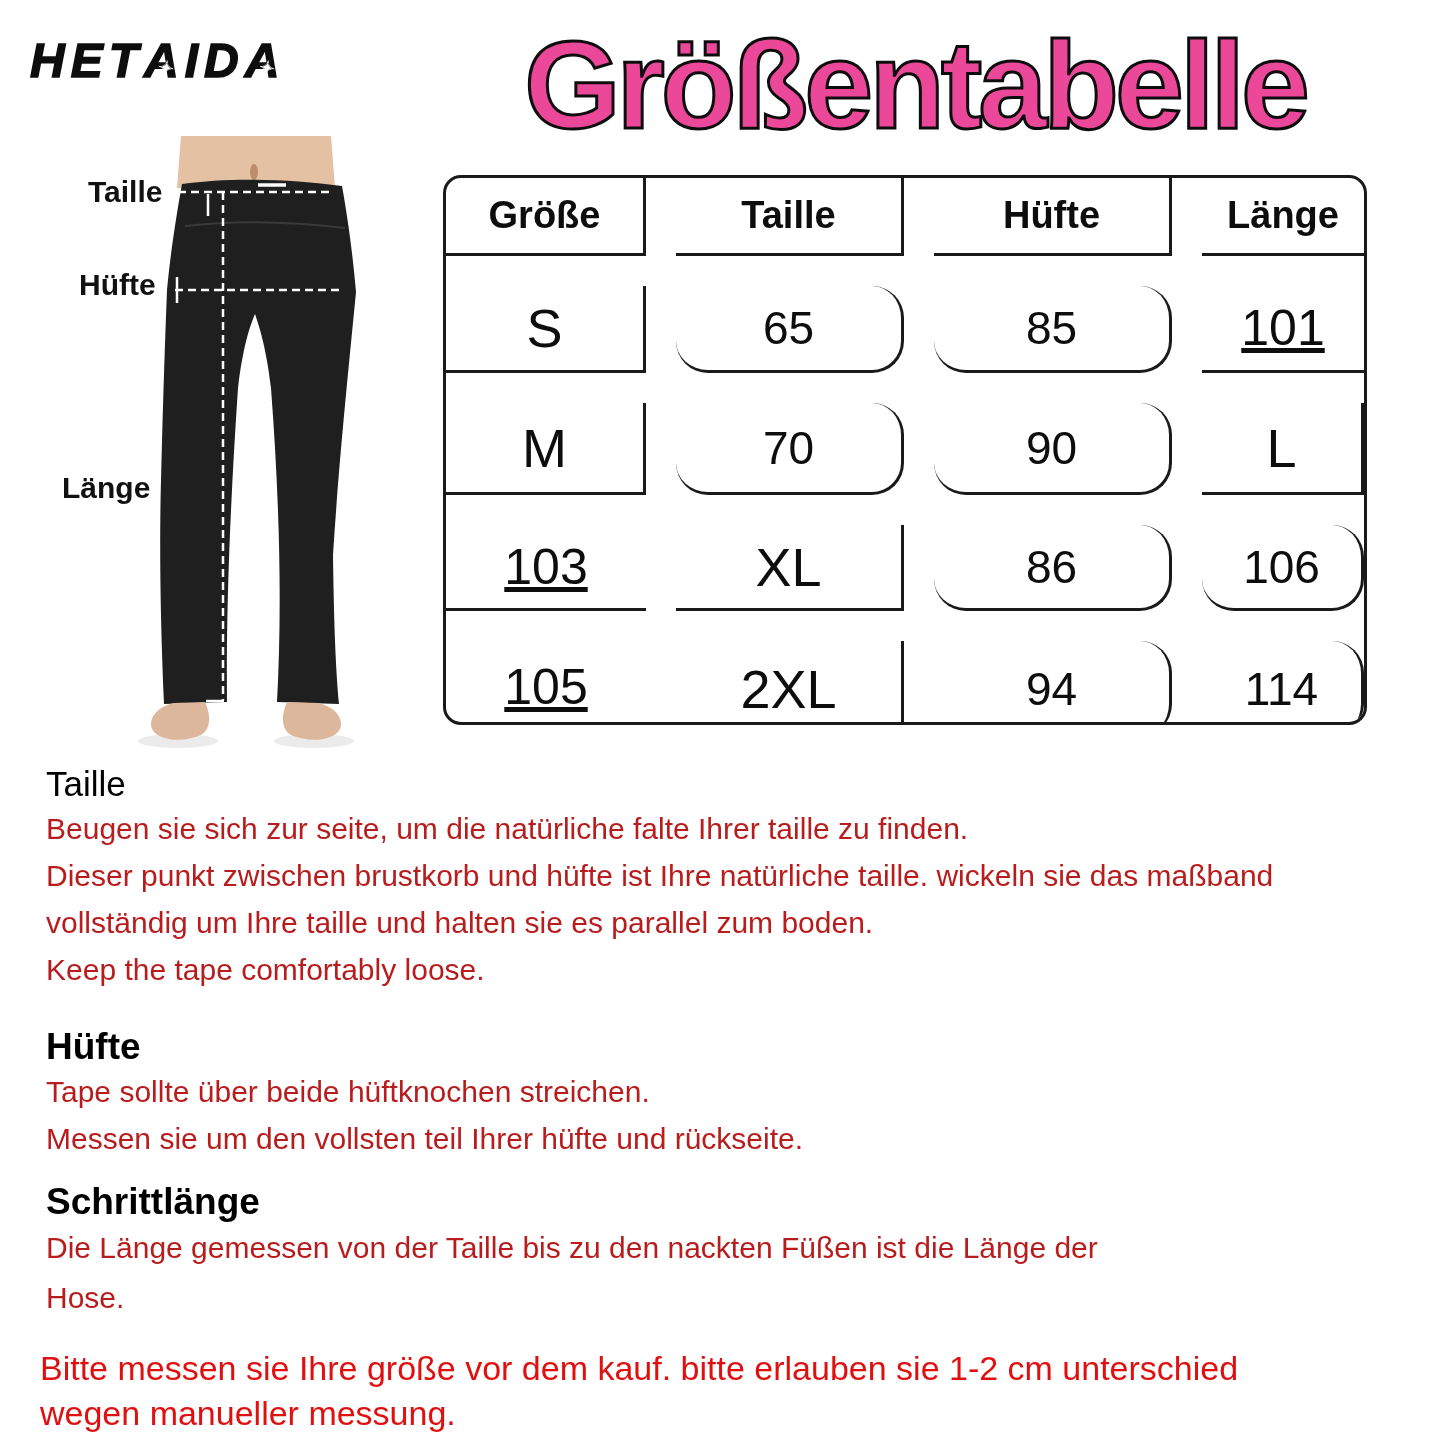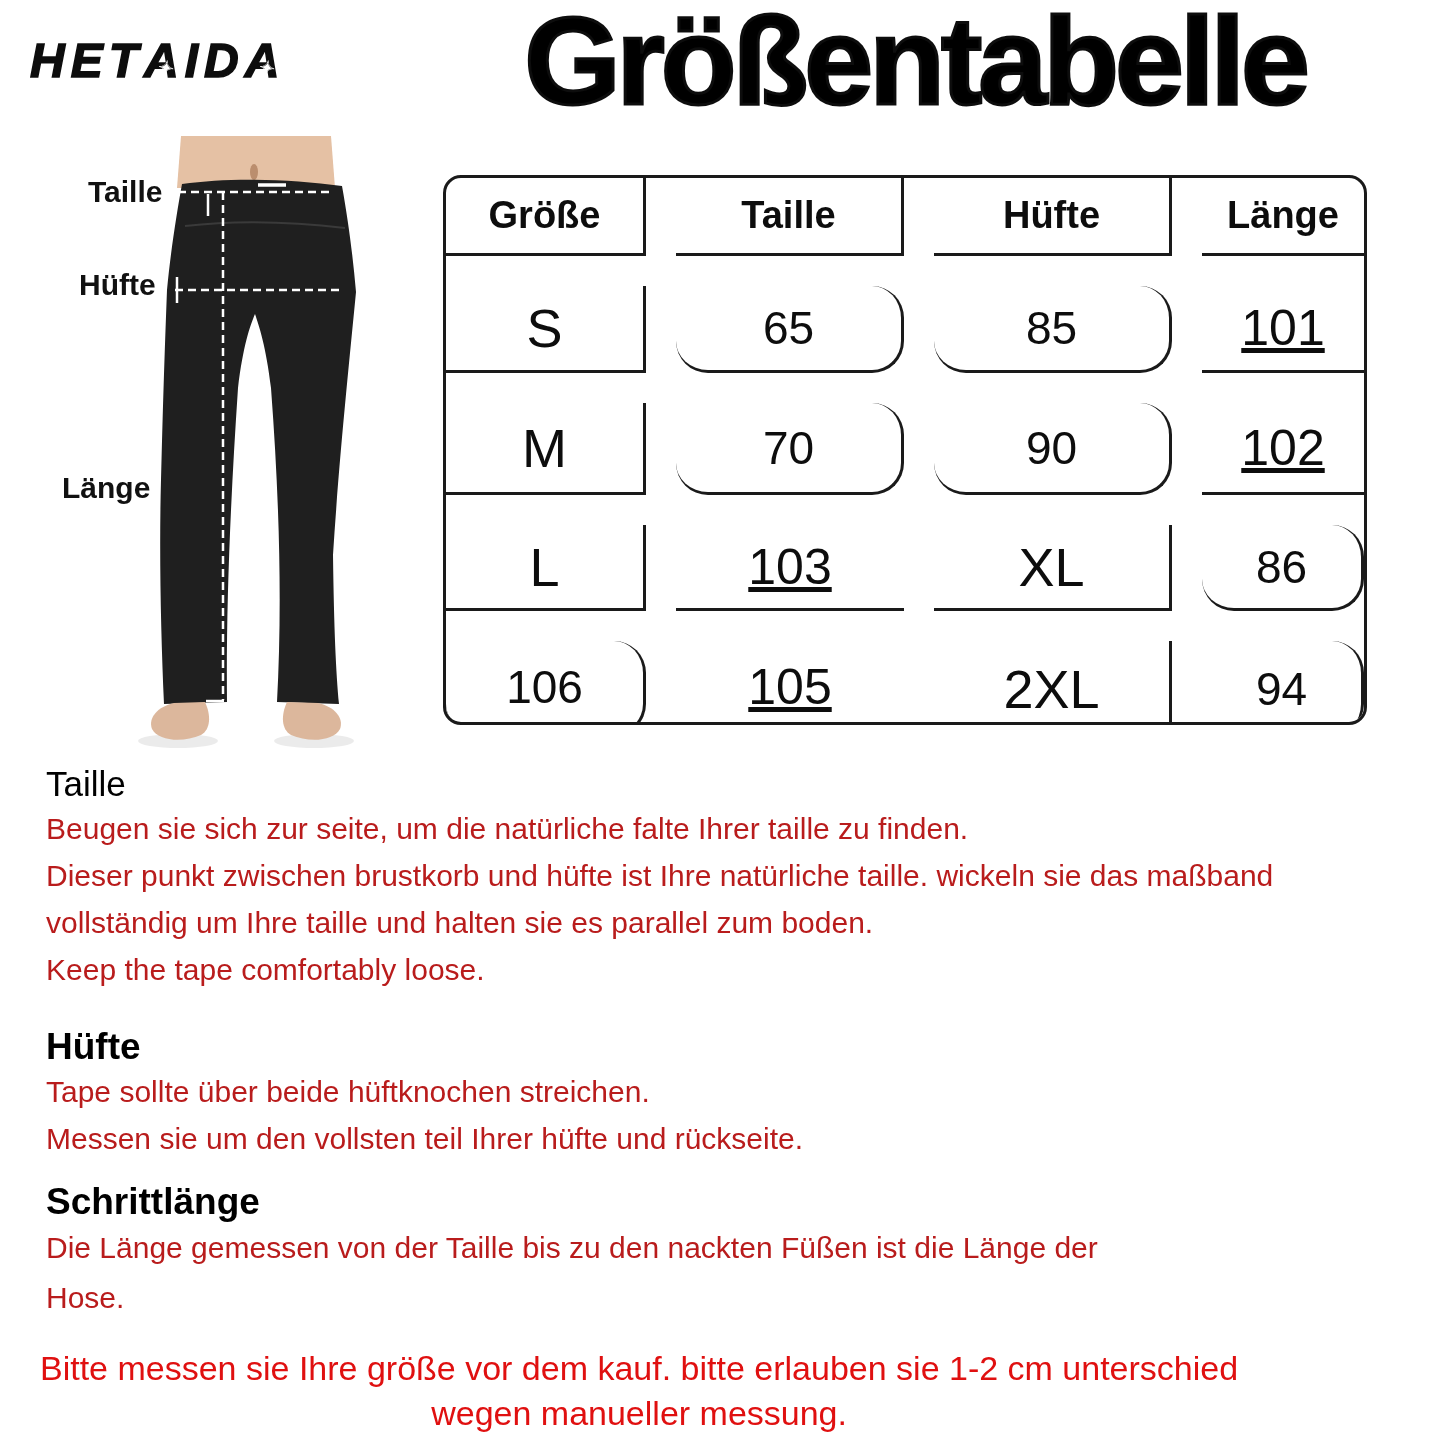--- a/index.html
+++ b/index.html
@@ -18,23 +18,23 @@
   }
   .logo .seg{display:inline-block;position:relative;}
   .logo .star{
     position:absolute;left:54%;top:62%;transform:translate(-50%,-50%) rotate(10deg);
     font-size:19px;color:#ffffff;-webkit-text-stroke:0;letter-spacing:0;
     font-style:normal;line-height:1;
   }
 
   
   .title{
-    position:absolute;left:440px;top:0;width:950px;margin:0;
+    position:absolute;left:440px;top:24px;width:950px;margin:0;
     text-align:center;font-size:124px;line-height:122px;font-weight:bold;
-    letter-spacing:-4px;color:#000000;-webkit-text-stroke:3px #0d0d0d;
+    letter-spacing:-4px;color:#ec4899;-webkit-text-stroke:3px #0d0d0d;
   }
 
   
   .figure{position:absolute;left:40px;top:130px;}
   .fig-label{
     position:absolute;font-size:30px;font-weight:bold;color:#111;line-height:32px;
   }
   #lab-taille{left:88px;top:176px;}
   #lab-huefte{left:79px;top:269px;}
   #lab-laenge{left:62px;top:472px;}
@@ -68,21 +68,21 @@
   #sec-taille{top:763px;}
   #sec-taille .body-line:first-of-type{margin-top:13px;}
   #sec-huefte{top:1026px;}
   #sec-huefte .body-line:first-of-type{margin-top:10px;}
   #sec-schritt{top:1181px;}
   #sec-schritt .body-line{line-height:50px;}
   #sec-schritt .body-line:first-of-type{margin-top:16px;}
 
   .warning{
     position:absolute;left:40px;top:1346px;white-space:nowrap;
-    color:#e01010;font-size:34px;line-height:45px;text-align:center;
+    color:#e01010;font-size:34px;line-height:45px;
   }
 </style>
 </head>
 <body>
 
 <div>
 
   <div class="logo">
     <span class="seg">HET</span><span class="seg"><span>A</span><span class="star">✦</span></span><span class="seg">ID</span><span class="seg"><span>A</span><span class="star">✦</span></span>
   </div>
@@ -135,21 +135,20 @@
     <div class="cell h lastcol">Länge</div>
 
     <div class="cell size">S</div>
     <div class="cell num">65</div>
     <div class="cell num">85</div>
     <div class="cell len lastcol">101</div>
 
     <div class="cell size">M</div>
     <div class="cell num">70</div>
     <div class="cell num">90</div>
-    <div class="cell len lastcol">102</div>
 
     <div class="cell size">L</div>
     <div class="cell len lastcol">103</div>
 
     <div class="cell size">XL</div>
     <div class="cell num">86</div>
     <div class="cell num">106</div>
     <div class="cell len lastcol">105</div>
 
     <div class="cell size lastrow">2XL</div>

